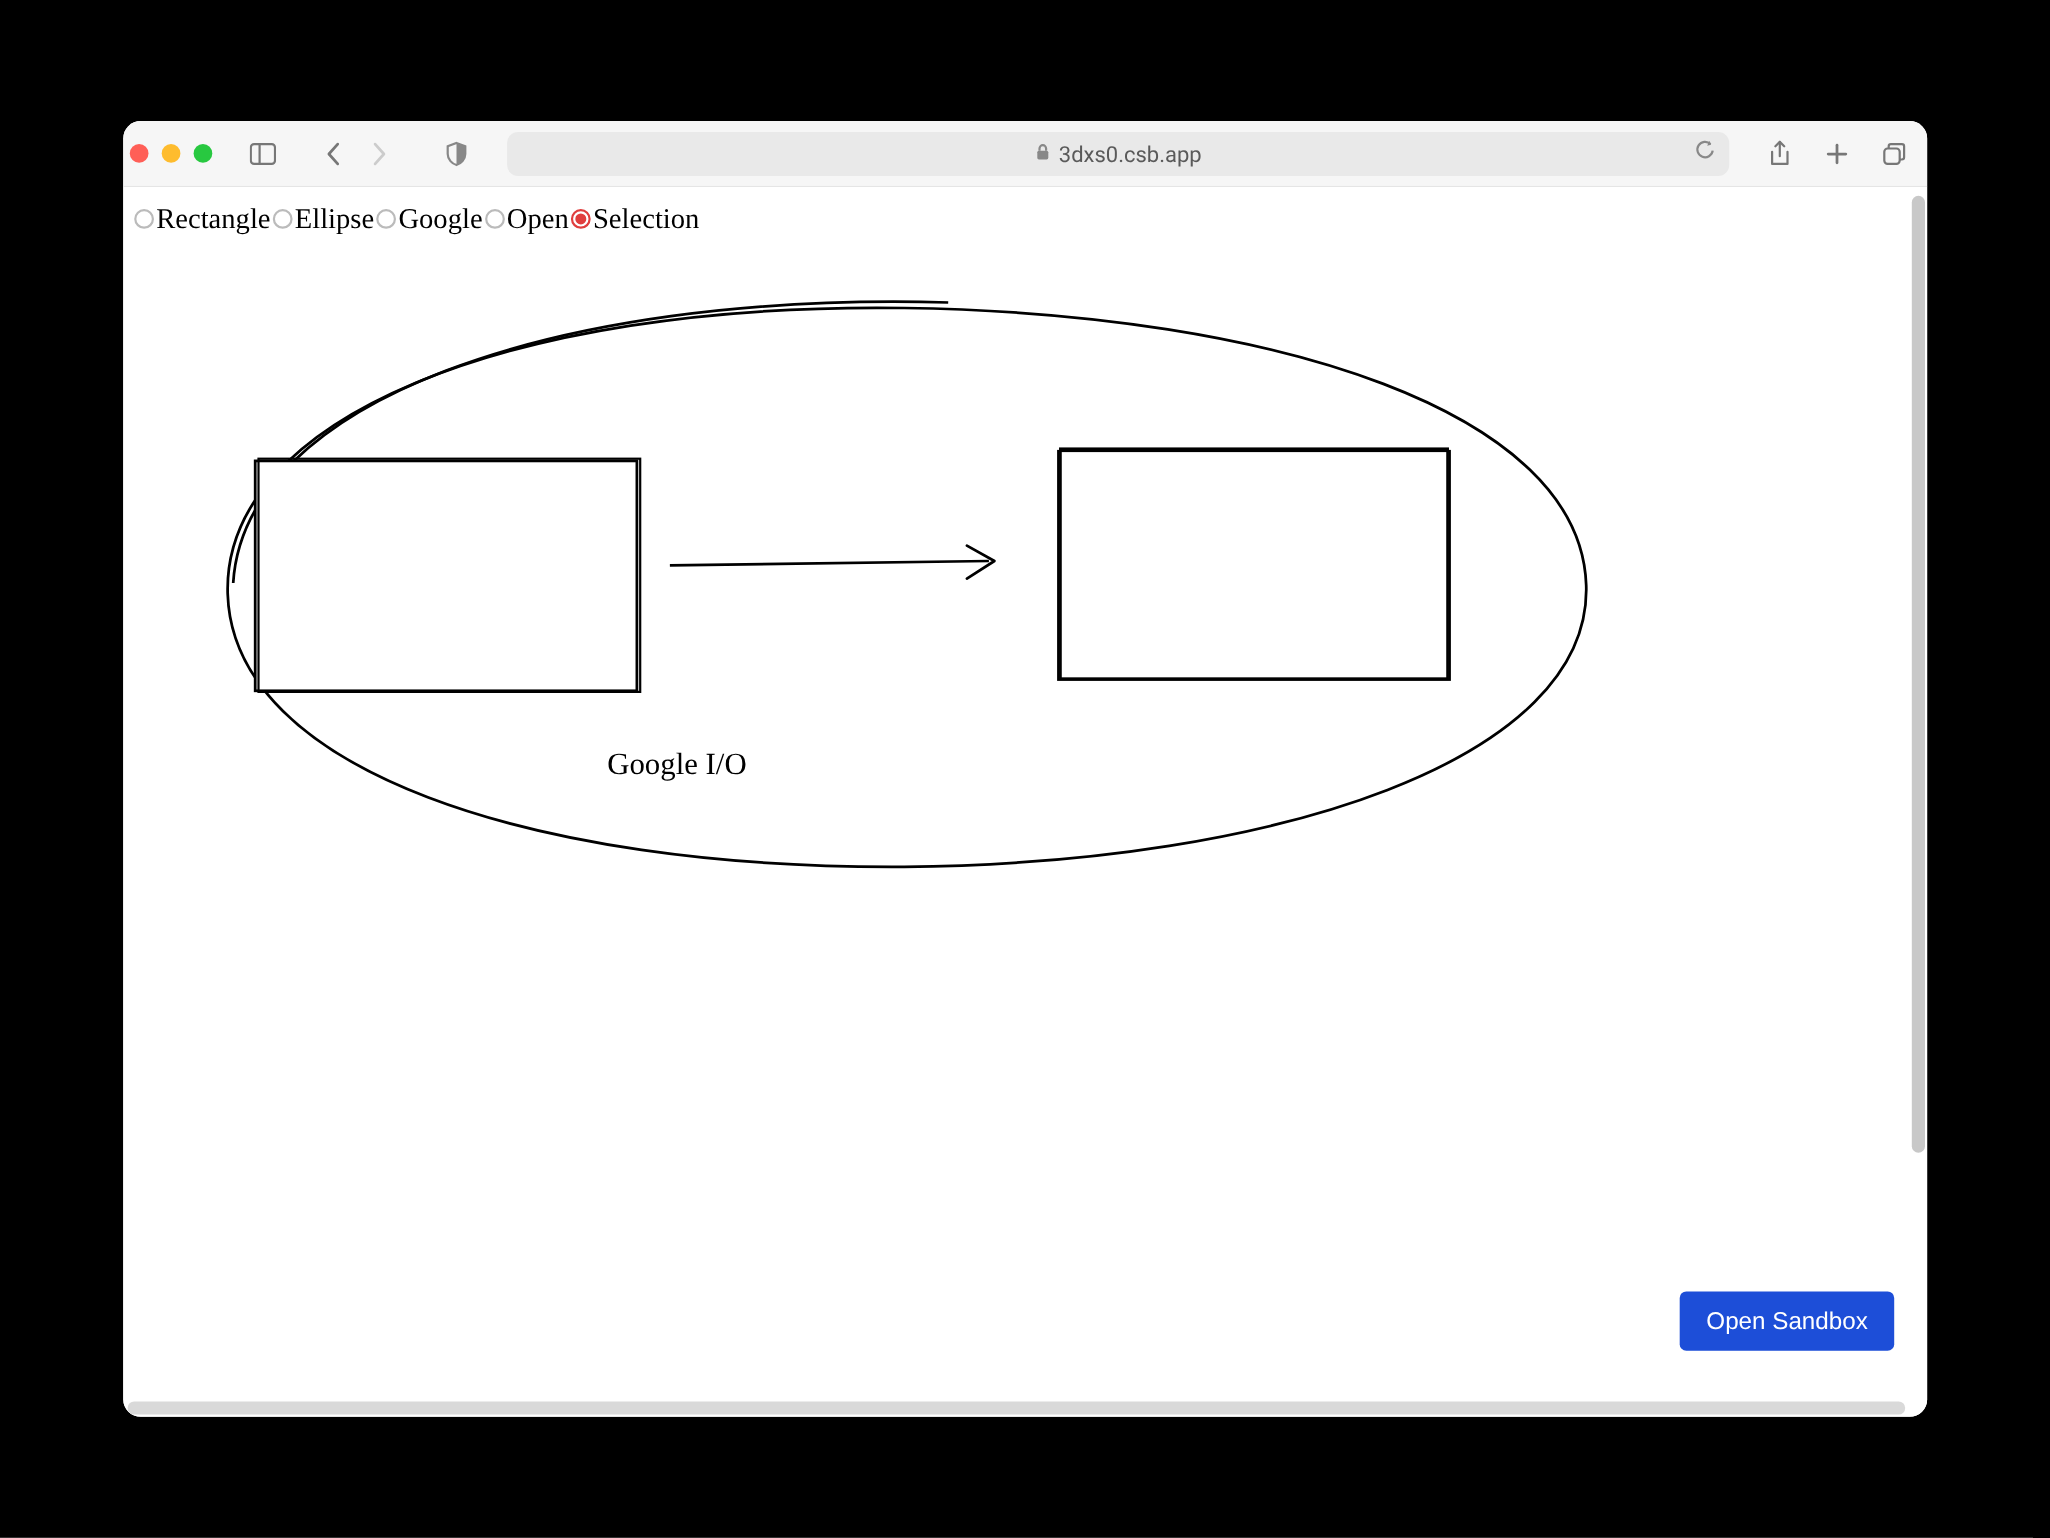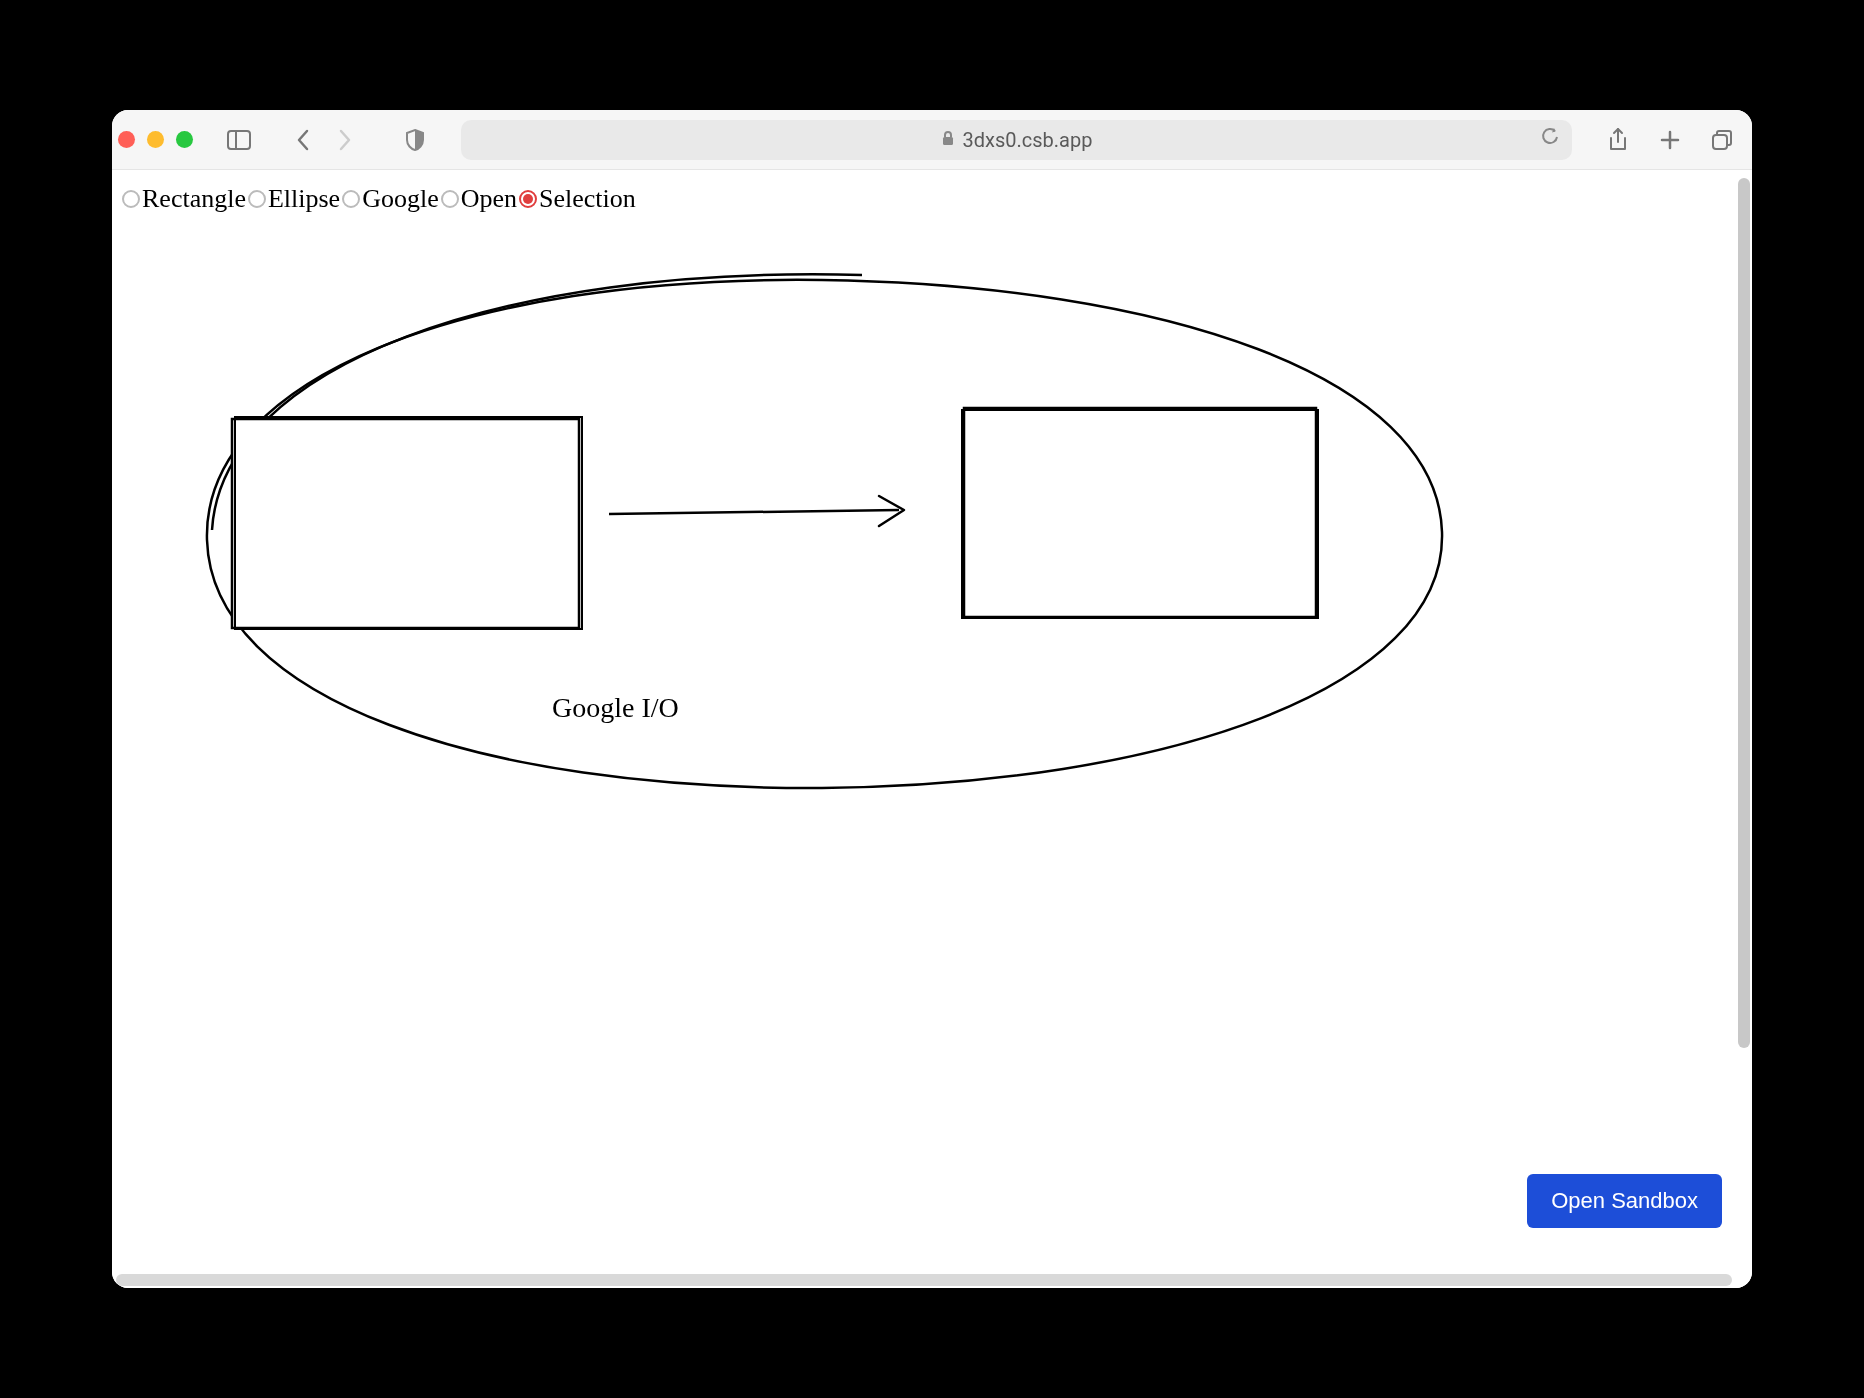--- a/index.html
+++ b/index.html
@@ -285,21 +285,21 @@
       <svg class="shape" style="left:848px; top:174px; width:362px; height:218px; background:transparent;">
         <rect x="4" y="4" width="352" height="209" fill="#fff" stroke="#000" stroke-width="2.5"></rect>
         <rect x="2" y="6" width="356" height="208" fill="none" stroke="#000" stroke-width="2"></rect>
       </svg>
 
       <svg style="position:absolute; left:492px; top:262px;" width="320" height="40" viewBox="0 0 320 40">
         <line x1="5" y1="22" x2="295" y2="18" stroke="#000" stroke-width="2.5"></line>
         <polyline points="275,4 300,18 275,34" fill="none" stroke="#000" stroke-width="2.5" stroke-linecap="round" stroke-linejoin="round"></polyline>
       </svg>
 
-      <div class="sketch-text" style="left:440px; top:450px;margin-top:12px;">Google I/O</div>
+      <div class="sketch-text" style="left:440px; top:450px;">Google I/O</div>
     </div>
 
     <button class="sandbox-btn">Open Sandbox</button>
 
     <div class="scrollbar-h"></div>
   </div>
 
   <div class="scrollbar-v"></div>
 </div>
 

